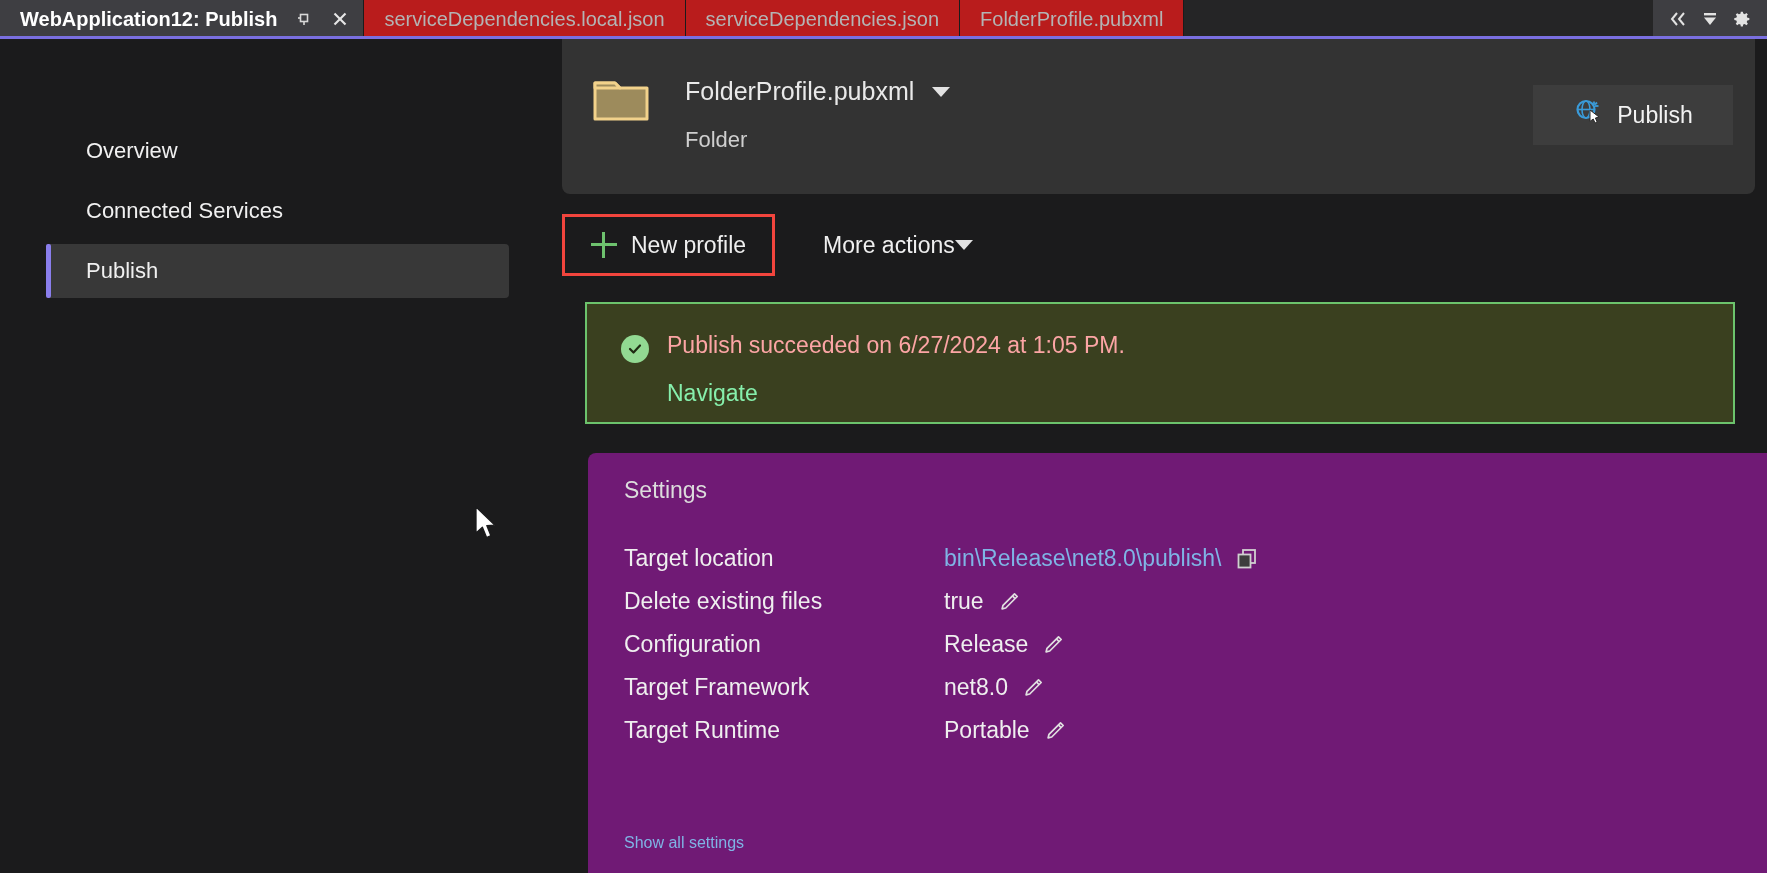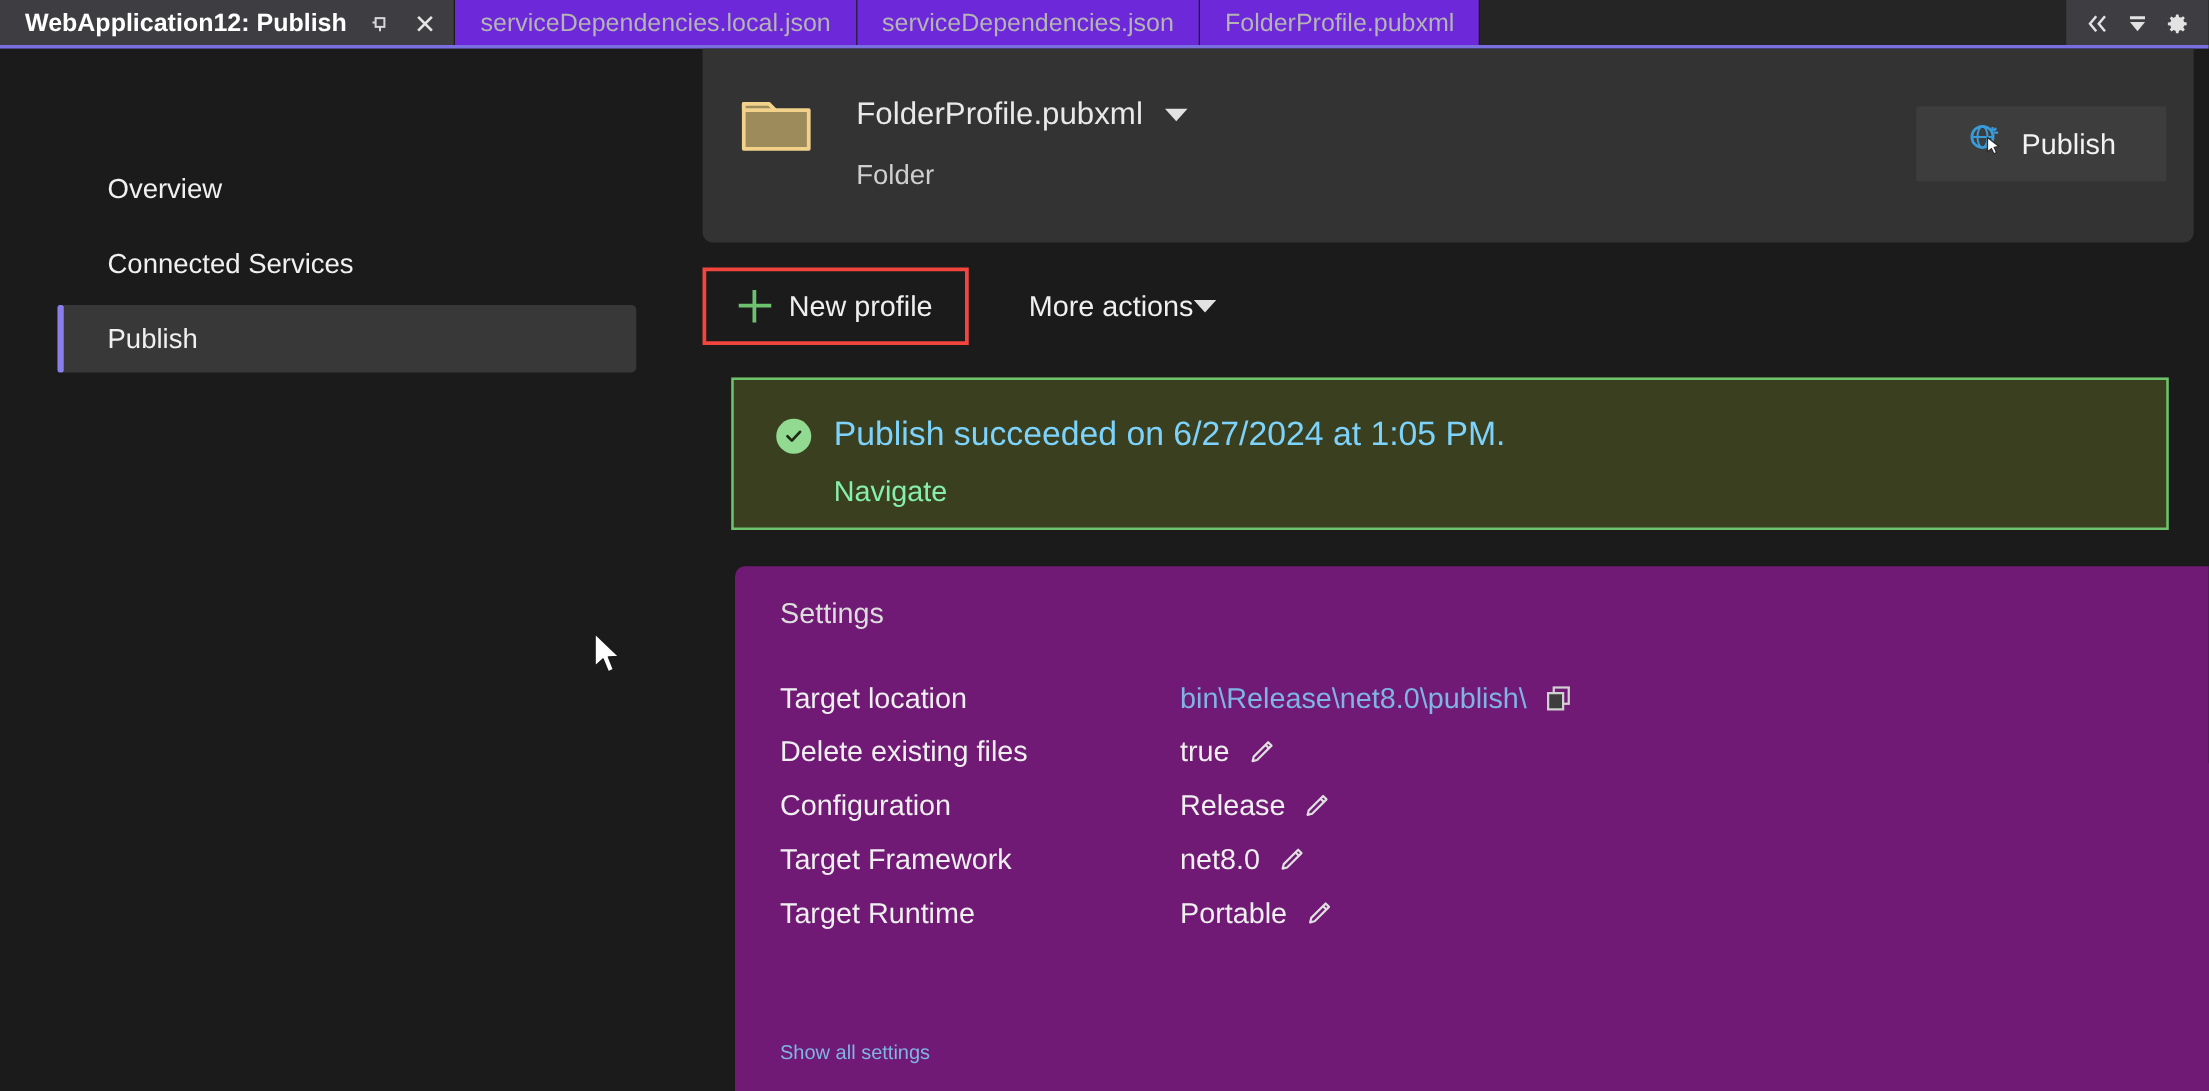--- a/index.html
+++ b/index.html
@@ -17,21 +17,21 @@
     background: #252526; display: flex; align-items: stretch;
   }
   .tabbar-underline {
     position: absolute; top: 36px; left: 0; width: 1767px; height: 3px;
     background: #7a6fe0;
   }
   .tab {
     display: flex; align-items: center; height: 38px;
     padding: 0 20px; color: #b4b4b4; font-size: 20px;
     border-right: 1px solid #1b1b1c; white-space: nowrap;
-    background: #6d28d9;
+    background: #b91c1c;
   }
   .tab.active {
     background: #3e3e42; color: #ffffff; font-weight: bold;
     padding-right: 10px;
   }
   .tab.active .tab-label { padding-right: 14px; }
   .tab-icons { display: flex; align-items: center; gap: 10px; }
   .tab-icon-btn {
     width: 26px; height: 26px; display: flex; align-items: center;
     justify-content: center; color: #d8d8d8;
@@ -106,21 +106,21 @@
   .banner {
     position: absolute; top: 302px; left: 585px; width: 1150px; height: 122px;
     background: #3a401f; border: 2px solid #6cc36c; box-sizing: border-box;
   }
   .banner-check {
     position: absolute; left: 34px; top: 31px; width: 28px; height: 28px;
     border-radius: 50%; background: #92d992; display: flex;
     align-items: center; justify-content: center;
   }
   .banner-check svg { display: block; }
-  .banner-text { position: absolute; left: 80px; top: 28px; color: #7dd3fc; font-size: 27px; }
+  .banner-text { position: absolute; left: 80px; top: 28px; color: #fca5a5; font-size: 23px; }
   .banner-link {
     position: absolute; left: 80px; top: 76px; color: #86efac;
     font-size: 23px; text-decoration: none;
   }
 
   .settings-card {
     position: absolute; top: 453px; left: 588px; width: 1197px; height: 420px;
     background: #701a75; border-radius: 8px 8px 0 0;
   }
   .settings-title { position: absolute; left: 36px; top: 24px; color: #dcdcdc; font-size: 23px; }

